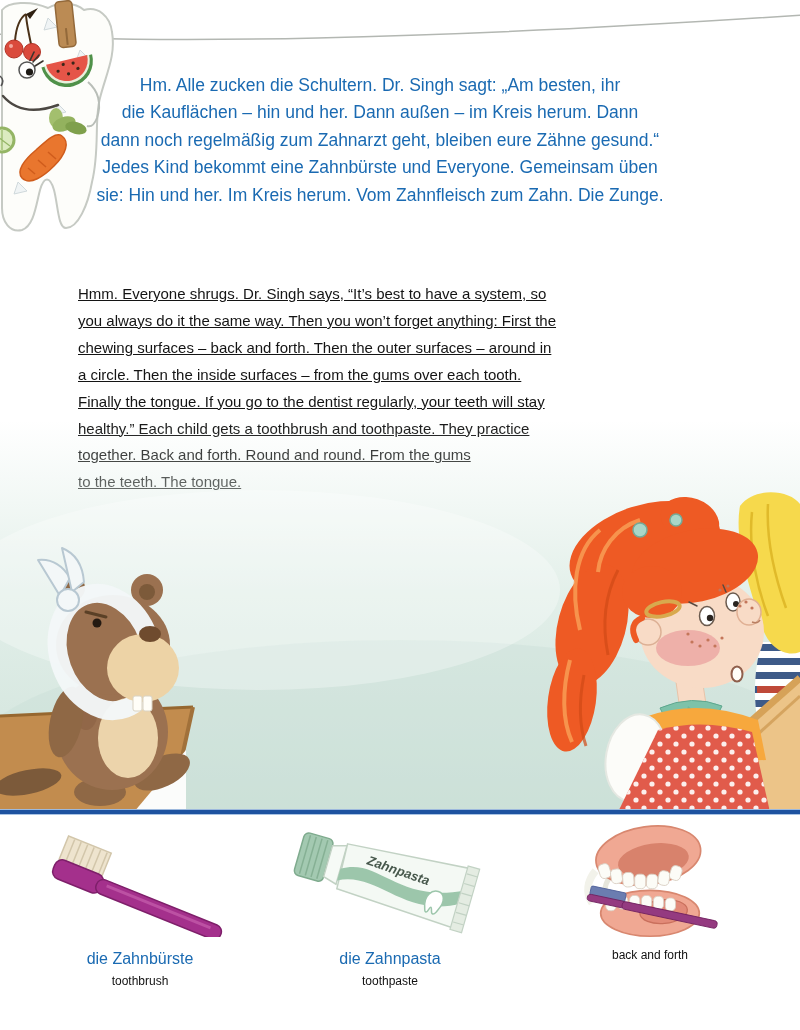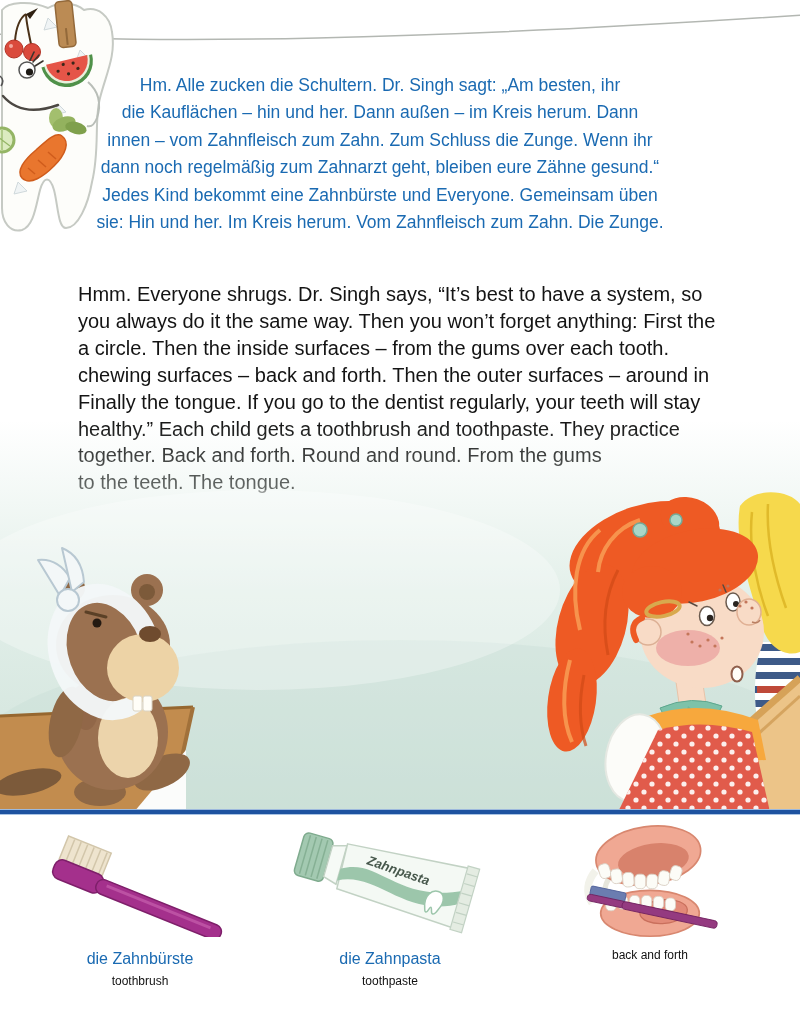--- a/index.html
+++ b/index.html
@@ -4,21 +4,21 @@
 <style>
   html,body{margin:0;padding:0;}
   .page{
     position:relative;width:800px;height:1030px;background:#ffffff;
     font-family:"Liberation Sans",sans-serif;overflow:hidden;
   }
   
   .german-block{position:absolute;top:72px;left:55px;width:650px;text-align:center;}
   .german-block p{margin:0;font-size:17.5px;line-height:27.4px;color:#1a6ab2;}
   .english-block{position:absolute;top:281px;left:78px;width:640px;text-align:left;}
-  .english-block p{margin:0;font-size:20px;line-height:26.9px;color:#141414;}
+  .english-block p{margin:0;font-size:15px;line-height:26.9px;color:#141414;text-decoration:underline;}
   
   .scene{position:absolute;left:0;top:420px;}
   .clothesline-svg{position:absolute;left:0;top:0;}
   .tooth-char{position:absolute;left:0;top:0;}
   
   .divider{
     position:absolute;left:0;top:809px;width:800px;height:6px;
     background:linear-gradient(#9db9dd 0 1px,#1e53a0 1px 5px,#aac4e4 5px 6px);
   }
   
@@ -106,31 +106,30 @@
 
     <g transform="rotate(-6 66 24)">
       <rect x="57" y="1" width="17" height="46" rx="4" fill="#bb8b54" stroke="#93693a" stroke-width="1.5"></rect>
       <line x1="65.5" y1="28" x2="65.5" y2="45" stroke="#93693a" stroke-width="2"></line>
     </g>
   </svg>
 
   <div class="german-block">
     <p>Hm. Alle zucken die Schultern. Dr. Singh sagt: „Am besten, ihr</p>
     <p>die Kauflächen – hin und her. Dann außen – im Kreis herum. Dann</p>
-    <p>innen – vom Zahnfleisch zum Zahn. Zum Schluss die Zunge. Wenn ihr</p>
     <p>dann noch regelmäßig zum Zahnarzt geht, bleiben eure Zähne gesund.“</p>
     <p>Jedes Kind bekommt eine Zahnbürste und Everyone. Gemeinsam üben</p>
     <p>sie: Hin und her. Im Kreis herum. Vom Zahnfleisch zum Zahn. Die Zunge.</p>
   </div>
 
   <div class="english-block">
     <p>Hmm. Everyone shrugs. Dr. Singh says, “It’s best to have a system, so</p>
     <p>you always do it the same way. Then you won’t forget anything: First the</p>
+    <p>chewing surfaces – back and forth. Then the outer surfaces – around in</p>
     <p>a circle. Then the inside surfaces – from the gums over each tooth.</p>
-    <p>chewing surfaces – back and forth. Then the outer surfaces – around in</p>
     <p>Finally the tongue. If you go to the dentist regularly, your teeth will stay</p>
     <p>healthy.” Each child gets a toothbrush and toothpaste. They practice</p>
     <p>together. Back and forth. Round and round. From the gums</p>
     <p>to the teeth. The tongue.</p>
   </div>
 
   <svg class="scene" width="800" height="392" viewBox="0 0 800 392">
     <defs>
       <linearGradient id="sky" x1="0" y1="0" x2="0" y2="1">
         <stop offset="0" stop-color="#e4f0ea" stop-opacity="0"></stop>

